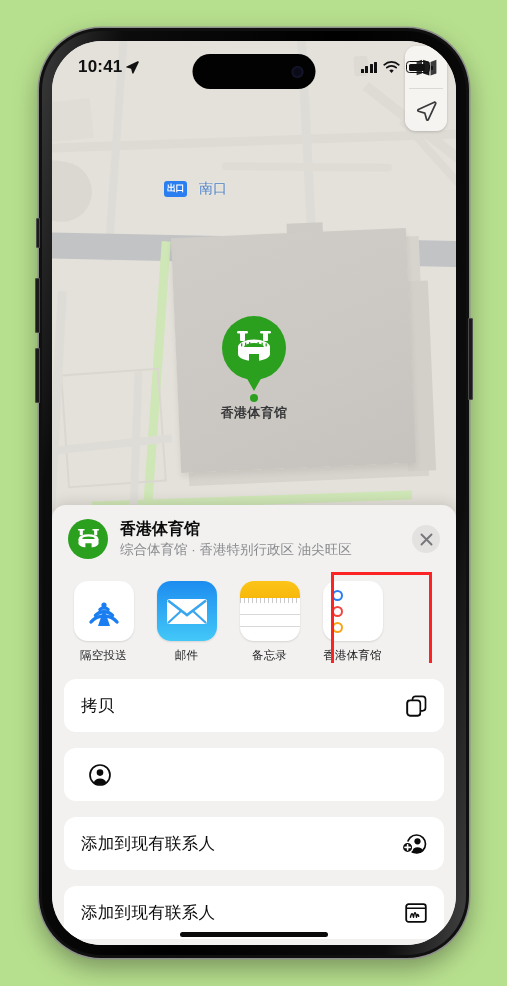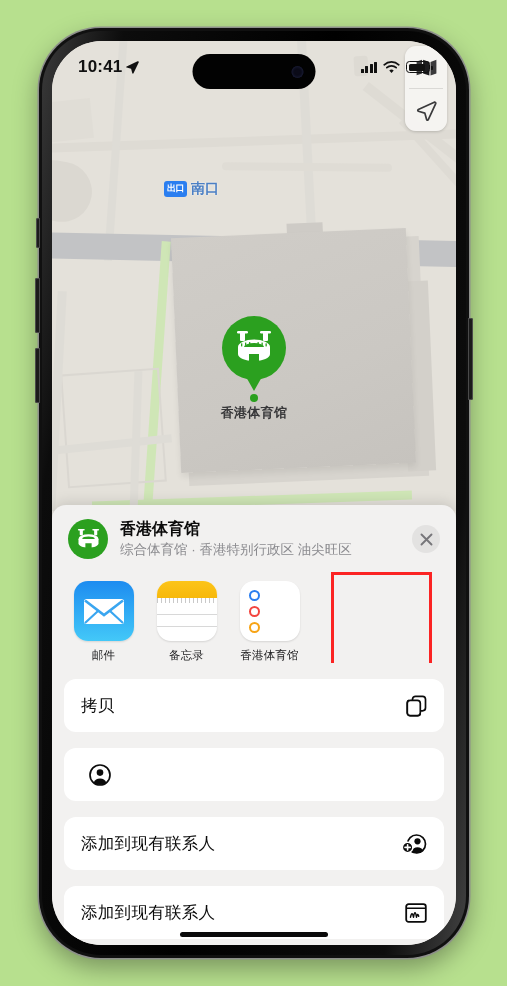--- a/index.html
+++ b/index.html
@@ -69,26 +69,26 @@
   }
   .bldg-notch{left:235px;top:182px;width:36px;height:24px;background:#cecbc6;transform:rotate(-2.5deg);}
   .bldg-side{left:352px;top:240px;width:28px;height:190px;background:#d3d0ca;transform:rotate(-2.5deg);}
   .bldg-small{left:12px;top:330px;width:95px;height:110px;background:transparent;border:2px solid #dad7d1;transform:rotate(-4deg);}
   .bldg-tiny{left:302px;top:15px;width:14px;height:20px;background:#dddad3;border-radius:3px;transform:rotate(-3deg);}
   .blk1{left:-30px;top:120px;width:70px;height:60px;background:#dbd8d1;border-radius:30px;transform:rotate(10deg);}
   .blk2{left:-20px;top:60px;width:60px;height:40px;background:#e0ddd6;transform:rotate(-6deg);}
   .blk3{left:80px;top:330px;width:8px;height:140px;background:#dedcd6;transform:rotate(2deg);}
 
   
-  #exit-label{position:absolute;left:112px;top:139px;display:flex;align-items:center;gap:4px;}
+  #exit-label{position:absolute;left:112px;top:139px;display:flex;align-items:center;gap:12px;}
   .exit-badge{
     background:#2a7ef0;color:#fff;font-size:9px;line-height:1;
     padding:3px 3px 4px;border-radius:3px;letter-spacing:-.5px;font-weight:600;
   }
-  .exit-text{color:#4b7fc4;font-size:14px;font-weight:700;text-shadow:0 0 2px rgba(255,255,255,.85);}
+  .exit-text{color:#4b7fc4;font-size:14px;font-weight:400;text-shadow:0 0 2px rgba(255,255,255,.85);}
 
   
   #pin-wrap{position:absolute;left:162px;top:275px;width:80px;text-align:center;}
   .pin{
     position:relative;width:64px;height:64px;margin:0 auto;border-radius:50% 50% 50% 50%;
     background:#2ba01f;
   }
   .pin:after{
     content:"";position:absolute;left:50%;bottom:-11px;transform:translateX(-50%);
     border-left:9px solid transparent;border-right:9px solid transparent;
@@ -313,20 +313,34 @@
         <div class="head-close">
           <svg width="13" height="13" viewBox="0 0 13 13">
             <path d="M1.5 1.5 11.5 11.5M11.5 1.5 1.5 11.5" stroke="#77767a" stroke-width="1.9" stroke-linecap="round"></path>
           </svg>
         </div>
       </div>
 
       <div id="app-row-clip">
         <div id="app-row">
 
+          <div class="app">
+            <div class="tile tile-airdrop">
+              <svg width="60" height="60" viewBox="0 0 60 60">
+                <g fill="none" stroke="#1a7ef0" stroke-width="3.4" stroke-linecap="round">
+                  <path d="M17 41a17 17 0 0 1 26 0"></path>
+                  <path d="M21.5 34.5a11.5 11.5 0 0 1 17 0"></path>
+                  <path d="M26 28.6a6 6 0 0 1 8 0"></path>
+                </g>
+                <circle cx="30" cy="24" r="2.6" fill="#1a7ef0"></circle>
+                <path d="M30 27.5 24 45h12z" fill="#1a7ef0"></path>
+              </svg>
+            </div>
+            <div class="cap">隔空投送</div>
+          </div>
 
 
           <div class="app">
             <div class="tile tile-mail">
               <svg width="60" height="60" viewBox="0 0 60 60">
                 <rect x="10" y="18" width="40" height="25" rx="2.5" fill="#fff"></rect>
                 <path d="M11 19.5 30 34 49 19.5" fill="none" stroke="#3aa6f0" stroke-width="2.6"></path>
                 <path d="M11 42 24 30M49 42 36 30" fill="none" stroke="#3aa6f0" stroke-width="2.2"></path>
               </svg>
             </div>

